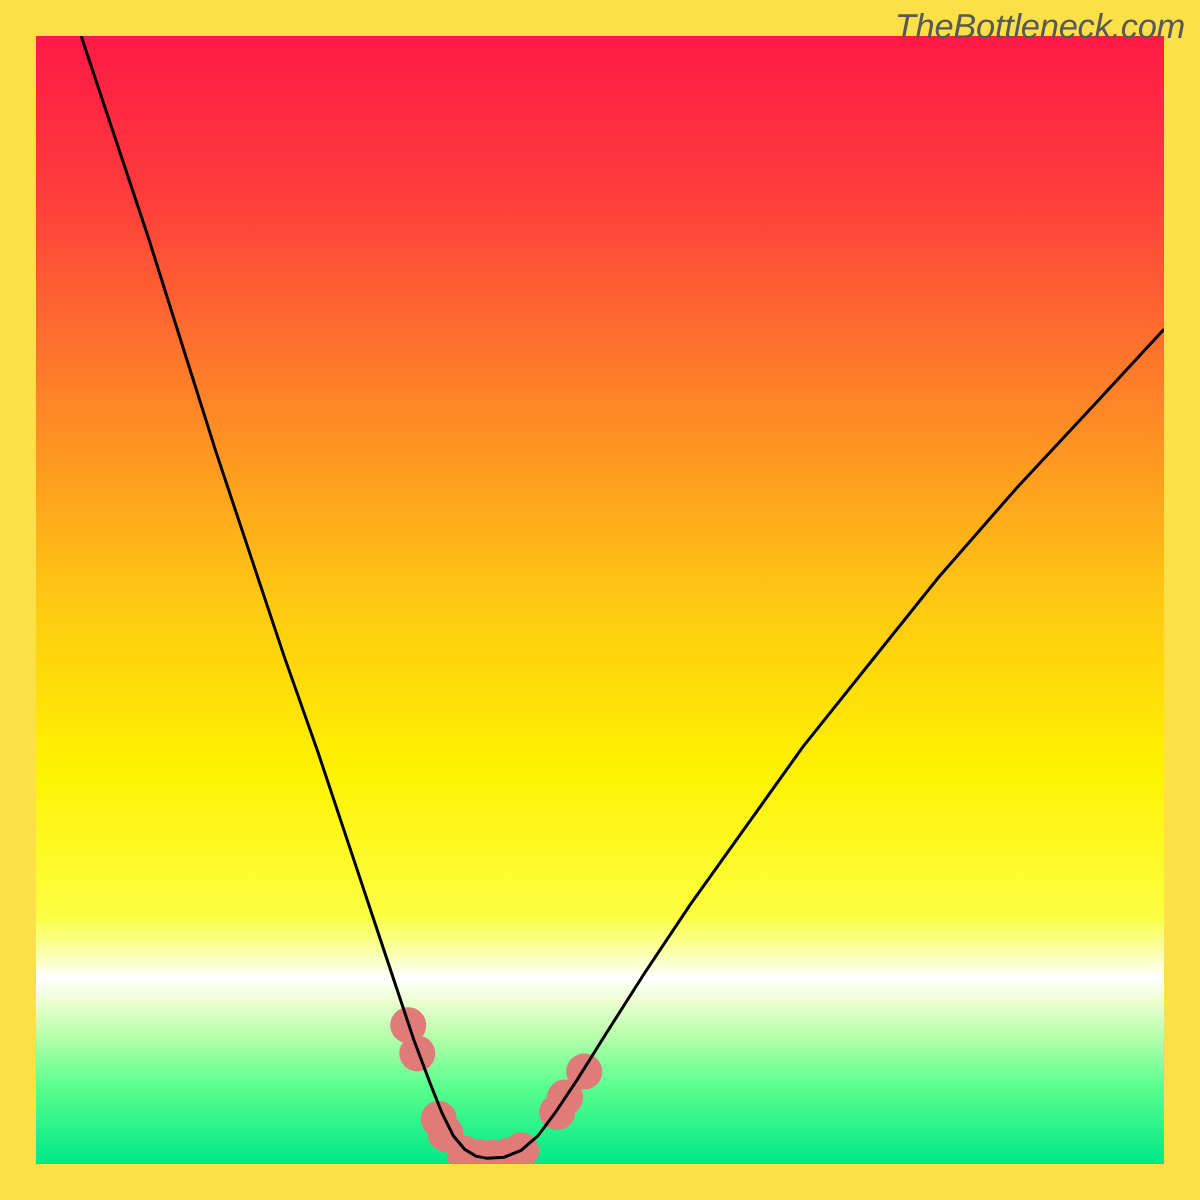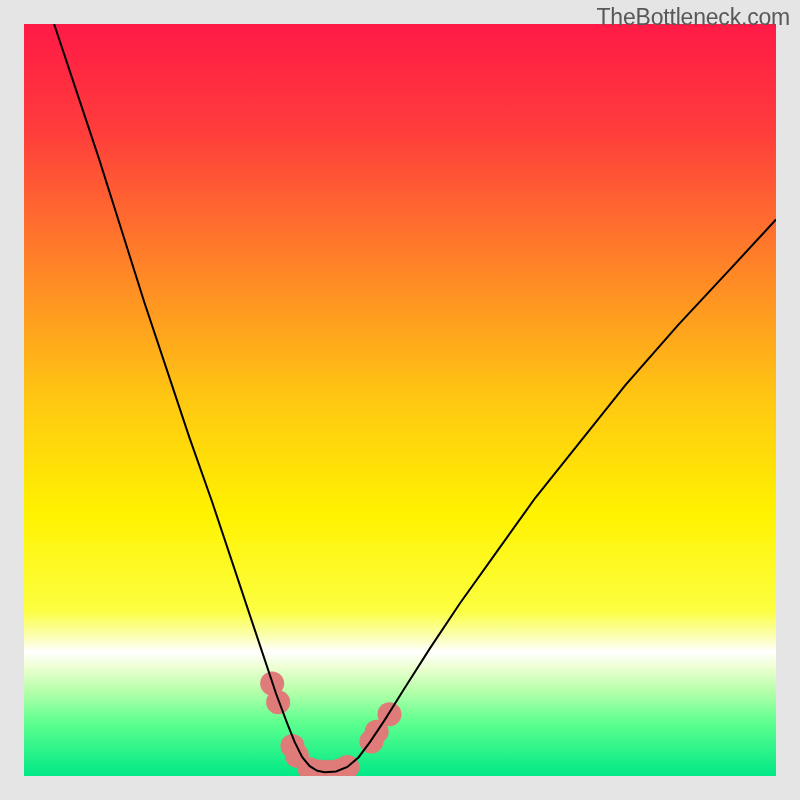--- a/index.html
+++ b/index.html
@@ -6,22 +6,23 @@
     margin: 0;
     padding: 0;
     width: 800px;
     height: 800px;
     overflow: hidden;
     font-family: Arial, Helvetica, sans-serif;
   }
   .frame {
     width: 800px;
     height: 800px;
-    background: #e5e5e5;
+    background: #fde047;
     position: relative;
+    font-style: italic;
   }
   .watermark {
     position: absolute;
     top: 4px;
     right: 10px;
     font-size: 23px;
     font-weight: 500;
     color: #585858;
     z-index: 5;
     letter-spacing: -0.2px;

